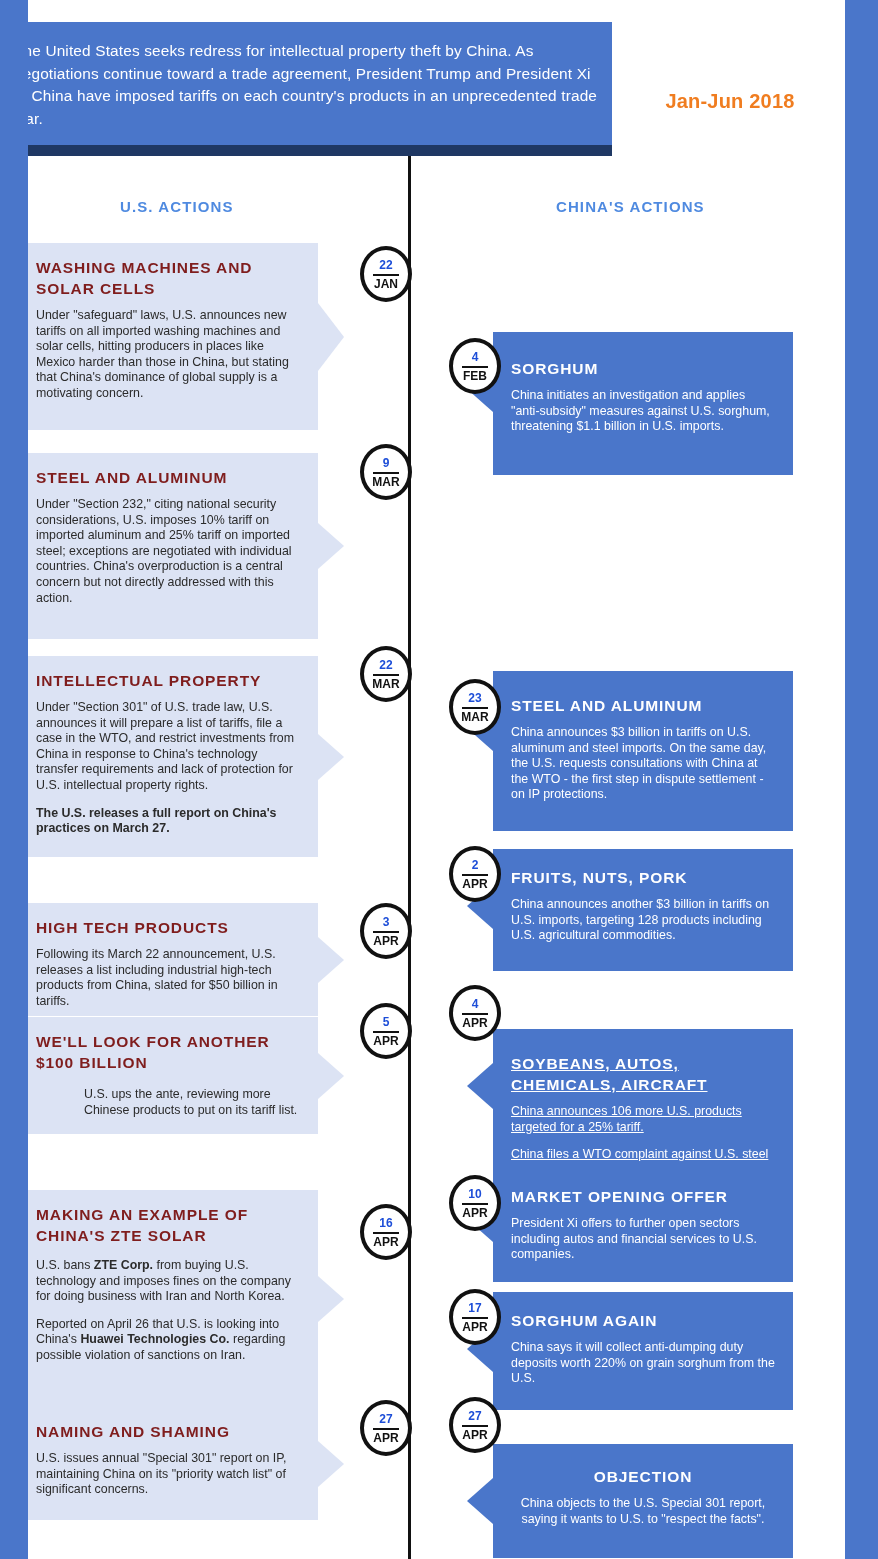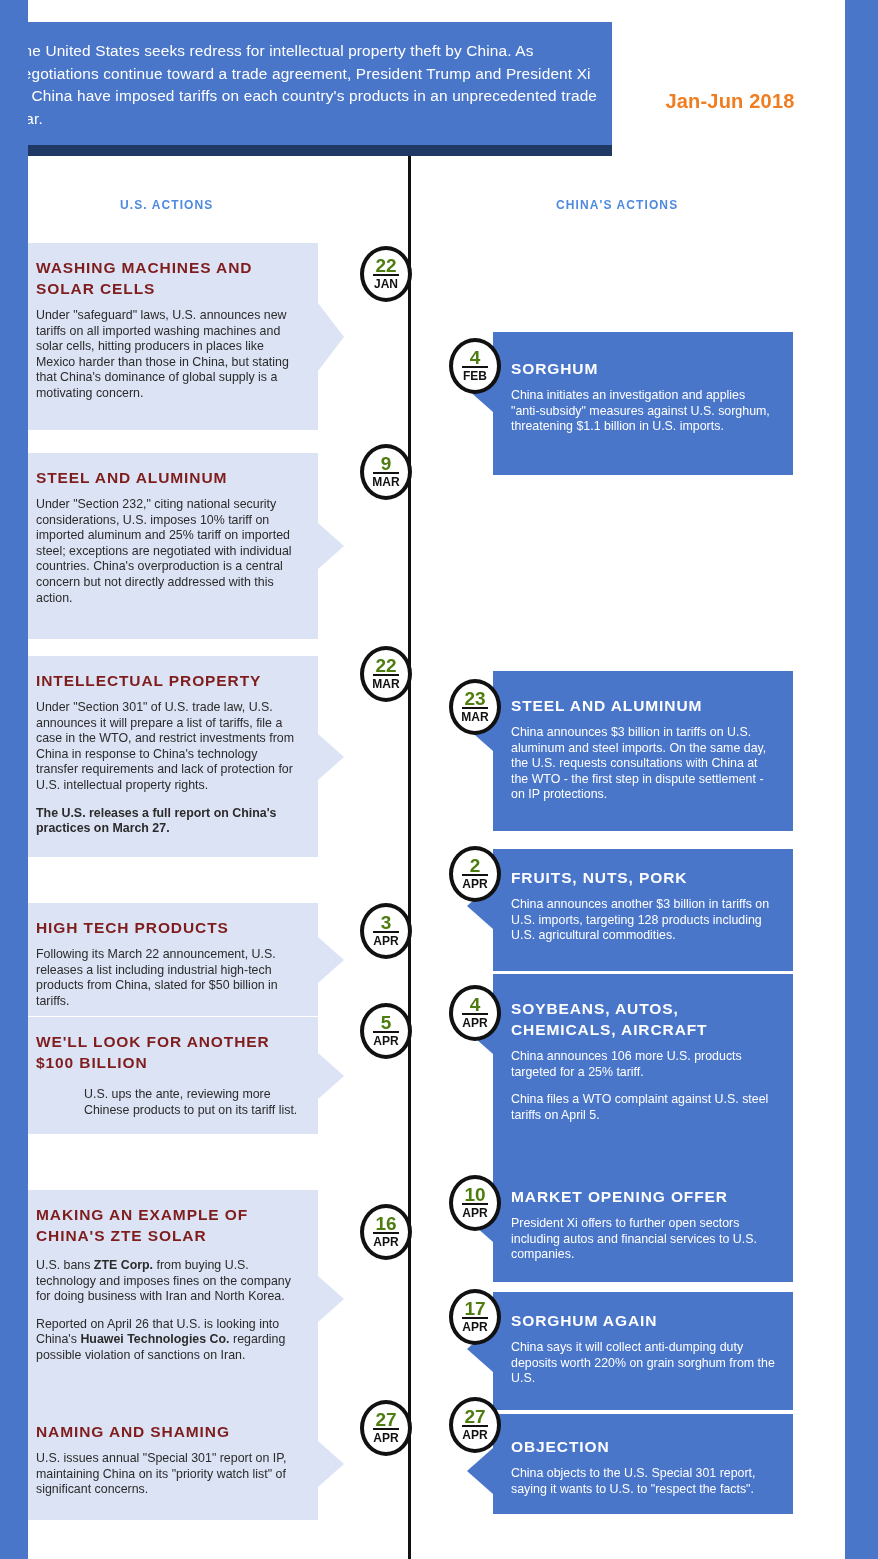--- a/index.html
+++ b/index.html
@@ -65,21 +65,21 @@
     font-size: 20px;
     font-weight: bold;
     letter-spacing: 0.2px;
   }
 
   
   .col-head {
     position: absolute;
     top: 198px;
     color: #4f8ae0;
-    font-size: 12px;
+    font-size: 15px;
     font-weight: bold;
     letter-spacing: 1.1px;
     white-space: nowrap;
   }
   .col-head.left  { left: 120px; }
   .col-head.right { left: 556px; text-align: center; }
 
   
   .spine {
     position: absolute;
@@ -177,23 +177,23 @@
     border: 4px solid #111111;
     border-radius: 50%;
     background: #ffffff;
     display: flex;
     flex-direction: column;
     align-items: center;
     justify-content: center;
     z-index: 6;
   }
   .badge .day {
-    font-size: 19px;
+    font-size: 12px;
     font-weight: bold;
-    color: #4d7c0f;
+    color: #1d4ed8;
     line-height: 13px;
     padding-bottom: 1px;
   }
   .badge .sep {
     width: 26px;
     height: 2px;
     background: #111111;
     margin: 1px 0 2px 0;
   }
   .badge .mon {
@@ -342,21 +342,21 @@
     <div class="nub top"></div>
     <div class="title" style="margin-top:4px;">FRUITS, NUTS, PORK</div>
     <p>China announces another $3 billion in tariffs on U.S. imports, targeting 128 products including U.S. agricultural commodities.</p>
   </div>
   <div class="badge right-side" style="top:846px;">
     <span class="day">2</span>
     <span class="sep"></span>
     <span class="mon">APR</span>
   </div>
 
-  <div class="card cn" style="top:974px; height:194px;">
+  <div class="card cn" style="top:1029px; height:194px;text-decoration:underline;">
     <div class="nub top"></div>
     <div class="title" style="margin-top:10px;">SOYBEANS, AUTOS, CHEMICALS, AIRCRAFT</div>
     <p>China announces 106 more U.S. products targeted for a 25% tariff.</p>
     <p>China files a WTO complaint against U.S. steel tariffs on April 5.</p>
   </div>
   <div class="badge right-side" style="top:985px;">
     <span class="day">4</span>
     <span class="sep"></span>
     <span class="mon">APR</span>
   </div>
@@ -376,21 +376,21 @@
     <div class="nub top"></div>
     <div class="title" style="margin-top:4px;">SORGHUM AGAIN</div>
     <p>China says it will collect anti-dumping duty deposits worth 220% on grain sorghum from the U.S.</p>
   </div>
   <div class="badge right-side" style="top:1289px;">
     <span class="day">17</span>
     <span class="sep"></span>
     <span class="mon">APR</span>
   </div>
 
-  <div class="card cn" style="top:1414px; height:100px;">
+  <div class="card cn" style="top:1444px; height:114px;text-align:center;">
     <div class="nub top"></div>
     <div class="title" style="margin-top:8px;">OBJECTION</div>
     <p>China objects to the U.S. Special 301 report, saying it wants to U.S. to "respect the facts".</p>
   </div>
   <div class="badge right-side" style="top:1397px;">
     <span class="day">27</span>
     <span class="sep"></span>
     <span class="mon">APR</span>
   </div>
 

